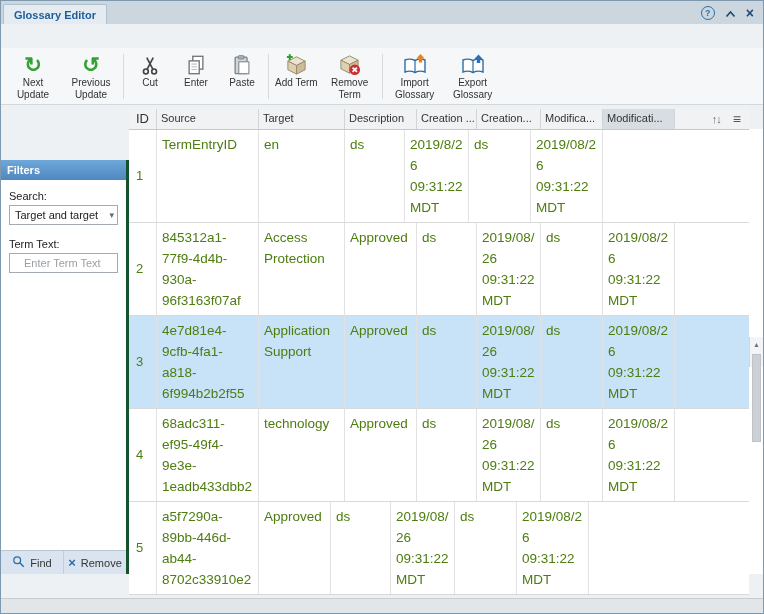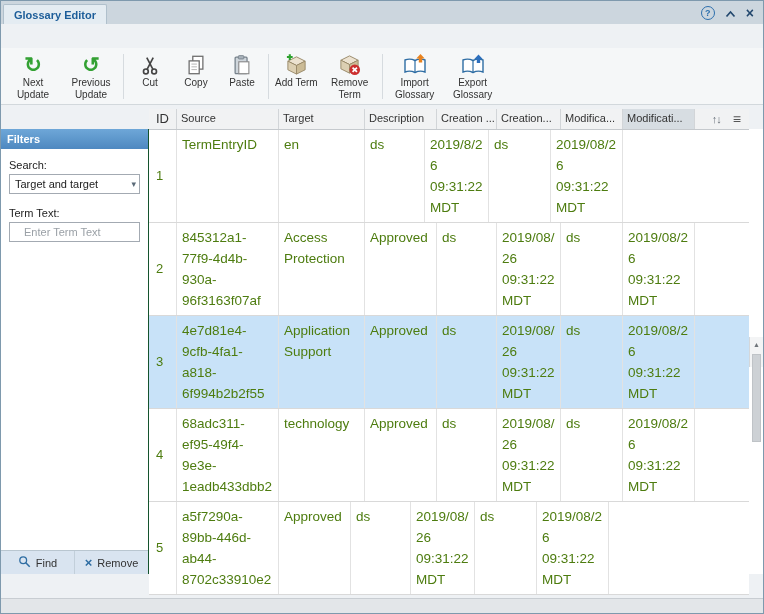--- a/index.html
+++ b/index.html
@@ -62,23 +62,23 @@
   }
   .tbtn .ticon { height:25px; display:flex; align-items:center; justify-content:center; }
   .glyph-green { font-size:21px; font-weight:bold; color:#33a133; line-height:1; }
   .tsep { width:1px; background:#d6dbdf; margin:4px 3px; }
 
   
   .content { flex:1; display:flex; min-height:0; }
 
   
   .filters {
-    width:148px; flex:none; background:#fff;
-    border-right:1px solid #14532d;
-    display:flex; flex-direction:column;
+    width:128px; flex:none; background:#fff;
+    border-right:3px solid #14532d;
+    display:flex; flex-direction:column;margin-top:31px;
   }
   .filters-header {
     height:20px; flex:none;
     background:linear-gradient(#6ea7d8,#4e88c0);
     color:#fff; font-size:11px; font-weight:bold;
     display:flex; align-items:center; padding:0 6px;
   }
   .filters-body { flex:1; padding:10px 8px; }
   .flabel { display:block; font-size:11px; color:#222; margin-bottom:3px; }
   .fselect {
@@ -220,21 +220,21 @@
     <div class="tbtn">
       <span class="ticon">
         <svg width="22" height="22" viewBox="0 0 24 24">
           <rect x="8.5" y="2.5" width="11" height="14" fill="#fff" stroke="#6e6e6e" stroke-width="1.4"></rect>
           <rect x="4.5" y="7.5" width="11" height="14" fill="#fff" stroke="#6e6e6e" stroke-width="1.4"></rect>
           <line x1="7" y1="11" x2="13" y2="11" stroke="#b0b0b0"></line>
           <line x1="7" y1="14" x2="13" y2="14" stroke="#b0b0b0"></line>
           <line x1="7" y1="17" x2="13" y2="17" stroke="#b0b0b0"></line>
         </svg>
       </span>
-      <span>Copy</span>
+      <span>Enter</span>
     </div>
     <div class="tbtn">
       <span class="ticon">
         <svg width="22" height="22" viewBox="0 0 24 24">
           <rect x="4.5" y="3.5" width="13" height="18" rx="1" fill="#cfd6dc" stroke="#77828c" stroke-width="1.4"></rect>
           <rect x="8" y="1.8" width="6" height="3.6" rx="0.8" fill="#aab4bc" stroke="#77828c"></rect>
           <rect x="8.5" y="8.5" width="11" height="13" fill="#fff" stroke="#888" stroke-width="1.2"></rect>
         </svg>
       </span>
       <span>Paste</span>

